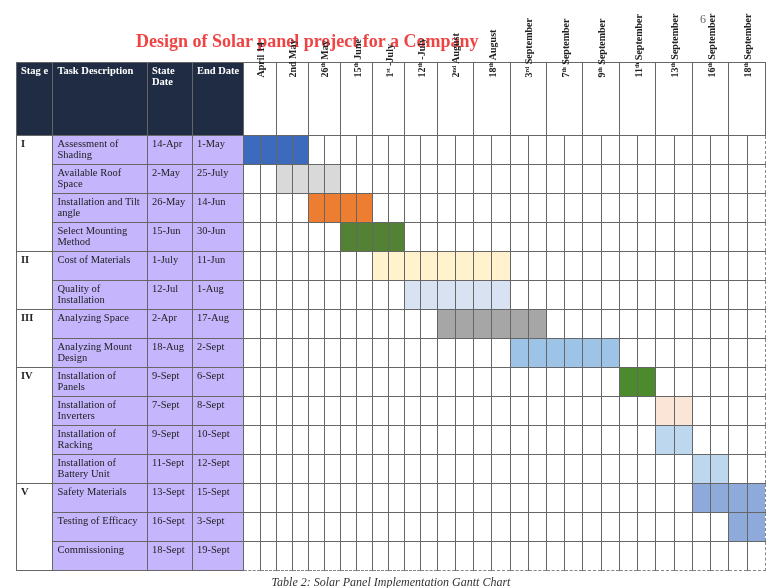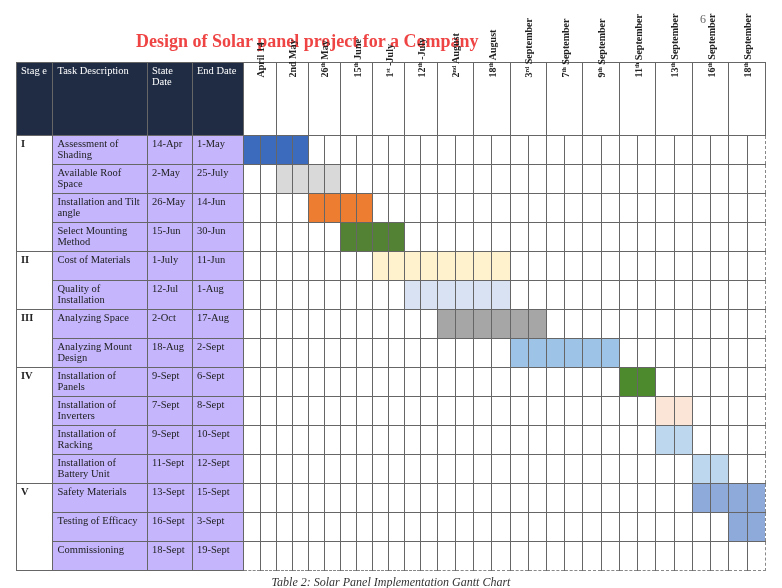--- a/index.html
+++ b/index.html
@@ -31,21 +31,21 @@
   table.gantt th, table.gantt td {
     border: 1px solid #666;
     padding: 2px 4px;
     vertical-align: top;
     font-size: 10.5px;
     word-wrap: break-word;
   }
   th.head {
     background: #1f2c44;
     color: #fff;
-    font-weight: normal;
+    font-weight: bold;
     text-align: left;
     vertical-align: top;
     padding: 4px;
   }
   th.datecol {
     background: #fff;
     font-weight: bold;
     text-align: center;
     vertical-align: middle;
     height: 68px;
@@ -368,21 +368,21 @@
         <td class="cell dashB dashR"></td>
         <td class="cell dashB dashR"></td>
         <td class="cell dashB dashR"></td>
         <td class="cell dashB dashR"></td>
         <td class="cell dashB dashR"></td>
         <td class="cell dashB dashR"></td>
       </tr>
       <tr>
         <td class="stage" rowspan="2">III</td>
         <td class="task">Analyzing Space</td>
-        <td class="date">2-Oct</td>
+        <td class="date">2-Apr</td>
         <td class="date">17-Aug</td>
         <td class="cell dashB dashR"></td>
         <td class="cell dashB dashR"></td>
         <td class="cell dashB dashR"></td>
         <td class="cell dashB dashR"></td>
         <td class="cell dashB dashR"></td>
         <td class="cell dashB dashR"></td>
         <td class="cell dashB dashR"></td>
         <td class="cell dashB dashR"></td>
         <td class="cell dashB dashR"></td>

